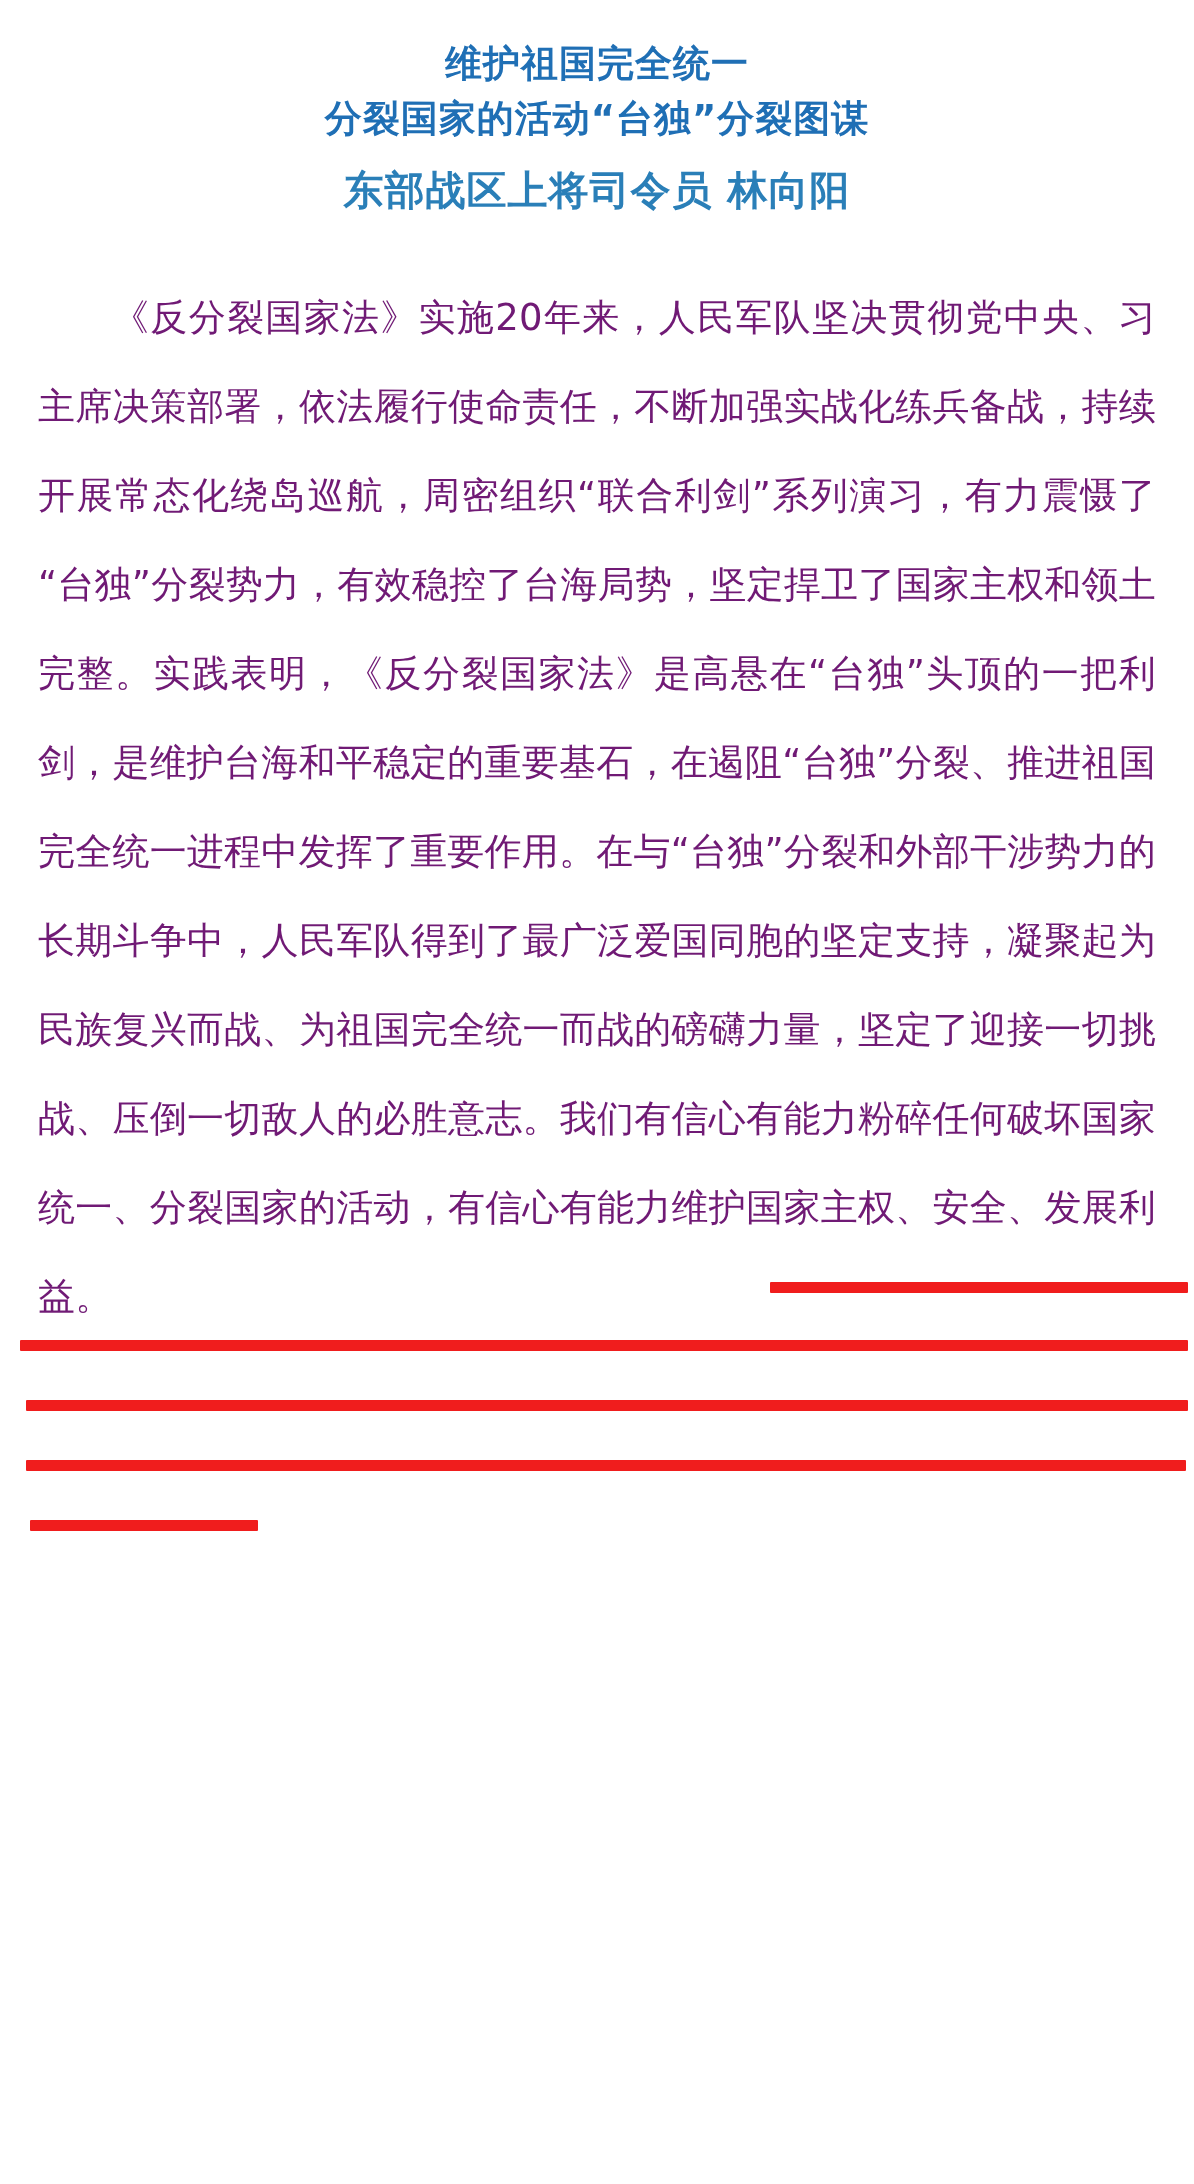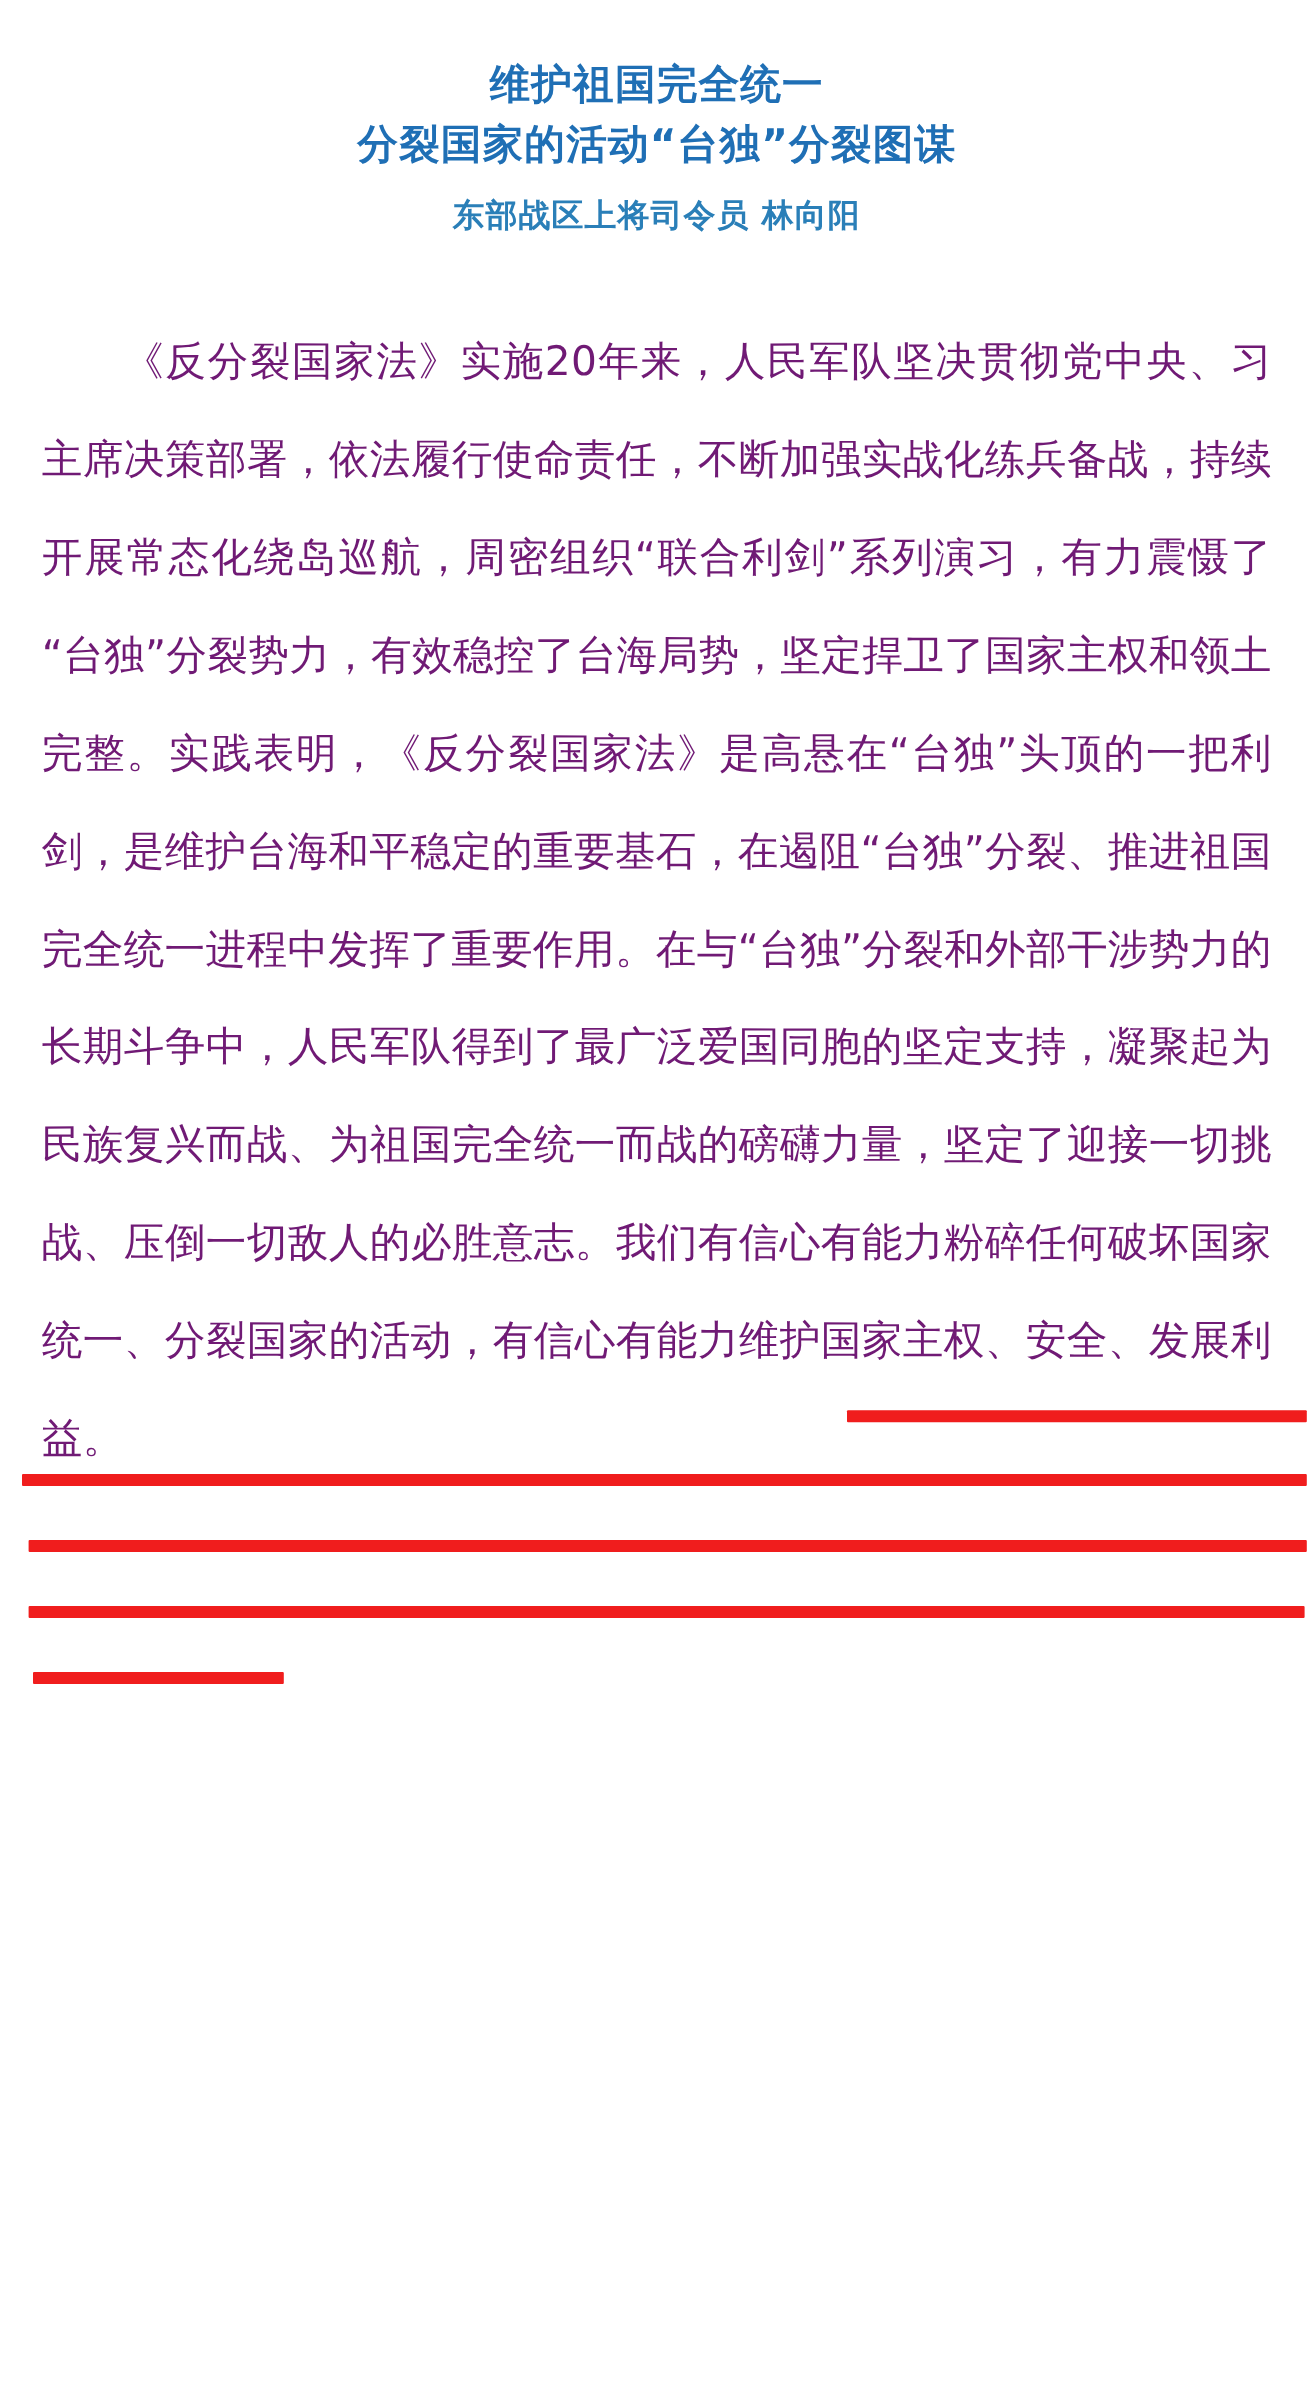--- a/index.html
+++ b/index.html
@@ -15,38 +15,38 @@
     overflow: hidden;
     font-family: "DejaVu Sans", "Liberation Sans", sans-serif;
   }
   .page {
     position: absolute;
     inset: 0;
     background: #ffffff;
     padding: 0;
   }
   .headline {
-    margin: 16px;
+    margin: 3px;
     padding: 34px 70px 0 70px;
     text-align: center;
   }
   .headline .line {
     display: block;
     color: #1f6fb5;
     font-weight: 700;
     font-size: 37px;
     line-height: 1.48;
     letter-spacing: 1px;
   }
   .byline {
     display: block;
     margin-top: 16px;
     color: #2a7fb8;
     font-weight: 700;
-    font-size: 29px;
+    font-size: 40px;
     letter-spacing: 1px;
   }
   .body-copy {
     margin: 0;
     padding: 52px 38px 0 38px;
   }
   .para {
     margin: 0;
     color: #701a75;
     font-size: 37px;

